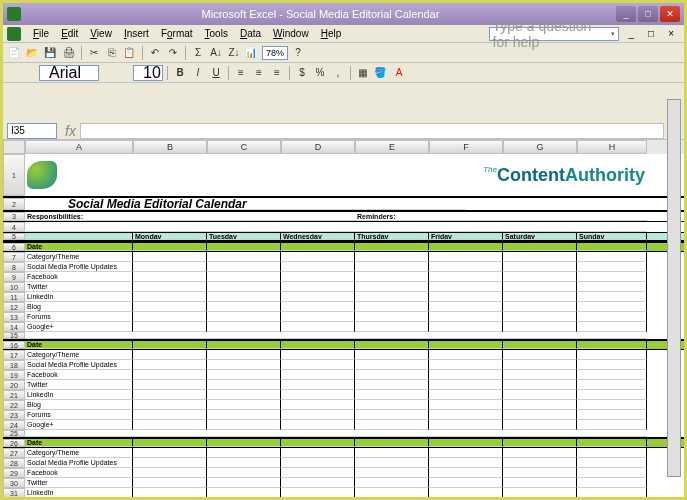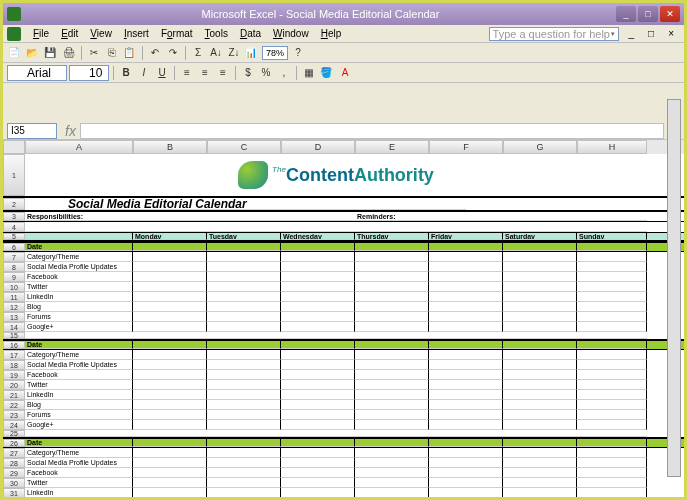--- a/index.html
+++ b/index.html
@@ -8,47 +8,47 @@
 .titlebar .app-icon { width: 14px; height: 14px; background: #2a7a2a; margin-right: 4px; border-radius: 2px; }
 .titlebar .title { flex: 1; text-align: center; }
 .win-btns { display: flex; gap: 2px; }
 .win-btn { width: 20px; height: 16px; border-radius: 2px; display: flex; align-items: center; justify-content: center; font-size: 9px; color: #fff; }
 .win-min, .win-max { background: linear-gradient(#9a85b5, #7a6595); }
 .win-close { background: linear-gradient(#d84a3a, #b82a1a); }
 .menubar { background: #ece9d8; height: 18px; display: flex; align-items: center; padding: 0 4px; font-size: 10px; border-bottom: 1px solid #c0c0c0; }
 .menubar .xl-icon { width: 14px; height: 14px; background: #2a7a2a; margin-right: 6px; border-radius: 2px; }
 .menubar span { padding: 0 6px; cursor: pointer; }
 .menubar span u { text-decoration: underline; }
-.menubar .help-box { margin-left: auto; border: 1px solid #7a9ac5; background: #fff; width: 130px; height: 14px; font-size: 11px; color: #999; padding: 0 3px; display: flex; align-items: center; }
+.menubar .help-box { margin-left: auto; border: 1px solid #7a9ac5; background: #fff; width: 130px; height: 14px; font-size: 14px; color: #999; padding: 0 3px; display: flex; align-items: center; }
 .menubar .help-box::after { content: "▾"; margin-left: auto; font-size: 7px; color: #666; }
 .menubar .wc { margin-left: 4px; display: flex; gap: 2px; }
 .toolbar { background: #ece9d8; height: 20px; display: flex; align-items: center; padding: 0 4px; gap: 2px; border-bottom: 1px solid #c0c0c0; }
 .tb-ico { width: 16px; height: 16px; display: inline-flex; align-items: center; justify-content: center; font-size: 10px; color: #333; border: 1px solid transparent; }
 .tb-sep { width: 1px; height: 14px; background: #aaa; margin: 0 2px; }
 .zoom { font-size: 9px; border: 1px solid #7a9ac5; background: #fff; padding: 0 3px; height: 14px; display: flex; align-items: center; }
-.fontbox { border: 1px solid #7a9ac5; background: #fff; height: 16px; font-size: 12px; padding: 0 19px; display: flex; align-items: center; }
+.fontbox { border: 1px solid #7a9ac5; background: #fff; height: 16px; font-size: 16px; padding: 0 9px; display: flex; align-items: center; margin-left: 32px; }
 .fontbox.name { width: 60px; }
 .fontbox.size { width: 30px; }
 .namebox-row { background: #ece9d8; height: 18px; display: flex; align-items: center; border-bottom: 1px solid #c0c0c0; margin-top: 39px; }
 .namebox { width: 50px; height: 16px; border: 1px solid #7a9ac5; background: #fff; font-size: 10px; padding: 0 3px; margin: 0 4px; display: flex; align-items: center; }
 .fx { font-style: italic; color: #888; margin: 0 4px; font-size: 14px; }
 .formulabar { flex: 1; height: 16px; border: 1px solid #c0c0c0; background: #fff; margin-right: 20px; }
 .grid-area { position: relative; background: #fff; height: 396px; overflow: hidden; display: flex; flex-direction: column; }
 .col-headers { display: flex; height: 14px; background: #e8e8e8; }
 .rh-corner { width: 22px; border: 1px solid #c0c0c0; background: #e8e8e8; }
 .ch { border: 1px solid #c0c0c0; background: linear-gradient(#f8f8f8,#d8d8d8); text-align: center; font-size: 9px; color: #333; display: flex; align-items: center; justify-content: center; }
 .ch.A { width: 108px; } .ch.B { width: 74px; } .ch.C { width: 74px; } .ch.D { width: 74px; } .ch.E { width: 74px; } .ch.F { width: 74px; } .ch.G { width: 74px; } .ch.H { width: 70px; }
 .rows { flex: 1; overflow: hidden; }
 .row { display: flex; height: 10px; }
 .rh { width: 22px; border: 1px solid #c0c0c0; background: linear-gradient(#f8f8f8,#d8d8d8); font-size: 7px; text-align: center; color: #333; display: flex; align-items: center; justify-content: center; }
 .cell { border-right: 1px solid #d0d0d0; border-bottom: 1px solid #d0d0d0; font-size: 7px; padding: 0 2px; overflow: hidden; white-space: nowrap; display: flex; align-items: center; }
 .cell.A { width: 108px; } .cell.B { width: 74px; } .cell.C { width: 74px; } .cell.D { width: 74px; } .cell.E { width: 74px; } .cell.F { width: 74px; } .cell.G { width: 74px; } .cell.H { width: 70px; }
 .row.logo { height: 42px; }
 .row.logo .cell { border: none; }
-.logo-wrap { width: 622px; display: flex; align-items: center; justify-content: center; }
+.logo-wrap { width: 622px; display: flex; align-items: center; justify-content: space-between; }
 .logo-text { font-size: 18px; font-family: Arial; }
 .logo-text .the { font-size: 8px; color: #168a8a; font-style: italic; vertical-align: top; }
 .logo-text .c1 { color: #0a6a8a; font-weight: bold; }
 .logo-text .c2 { color: #168a8a; font-weight: bold; }
 .logo-swoosh { width: 30px; height: 28px; background: radial-gradient(circle at 30% 30%, #9acd32, #168a8a); border-radius: 50% 20% 50% 20%; margin-right: 4px; }
 .row.title { height: 16px; border-top: 2px solid #000; border-bottom: 2px solid #000; }
 .row.title .cell { font-size: 12px; font-weight: bold; font-style: italic; border-right: none; margin-left: 41px; }
 .row.title .cell.month { justify-content: flex-end; font-style: normal; }
 .row.sub { height: 10px; border-bottom: 1px solid #000; }
 .row.sub .cell { font-size: 7px; font-weight: bold; border-right: none; }

